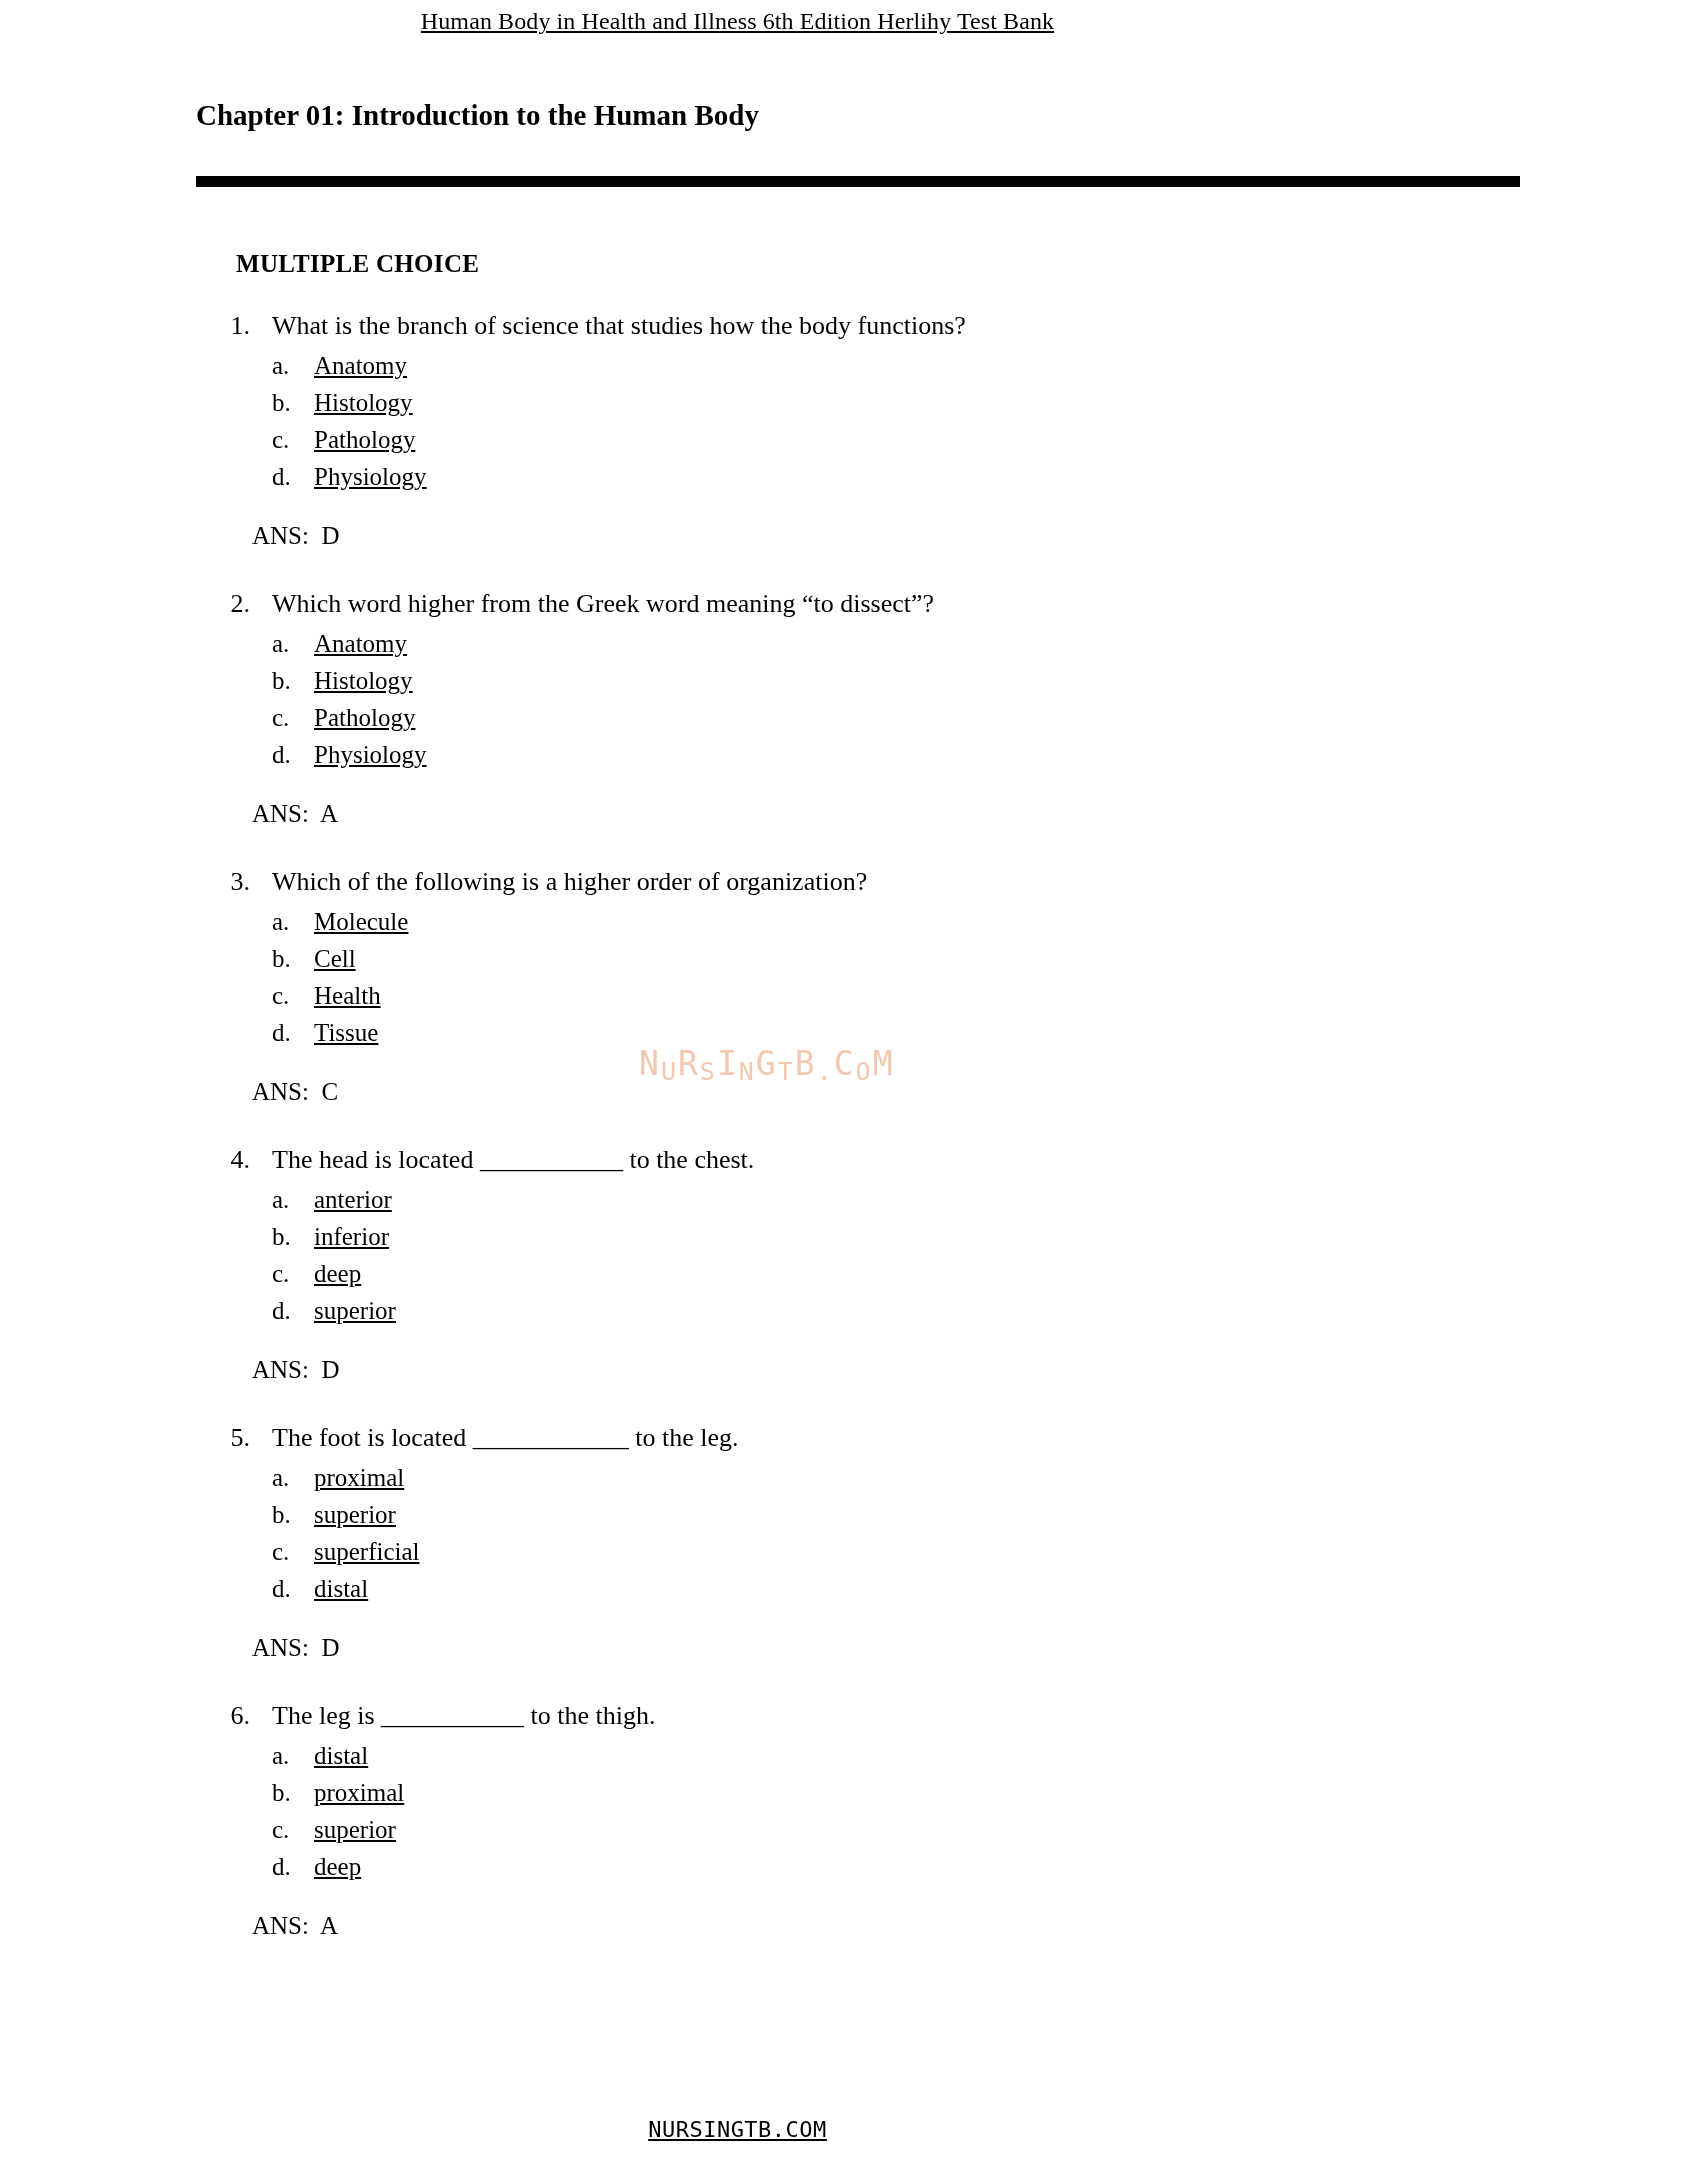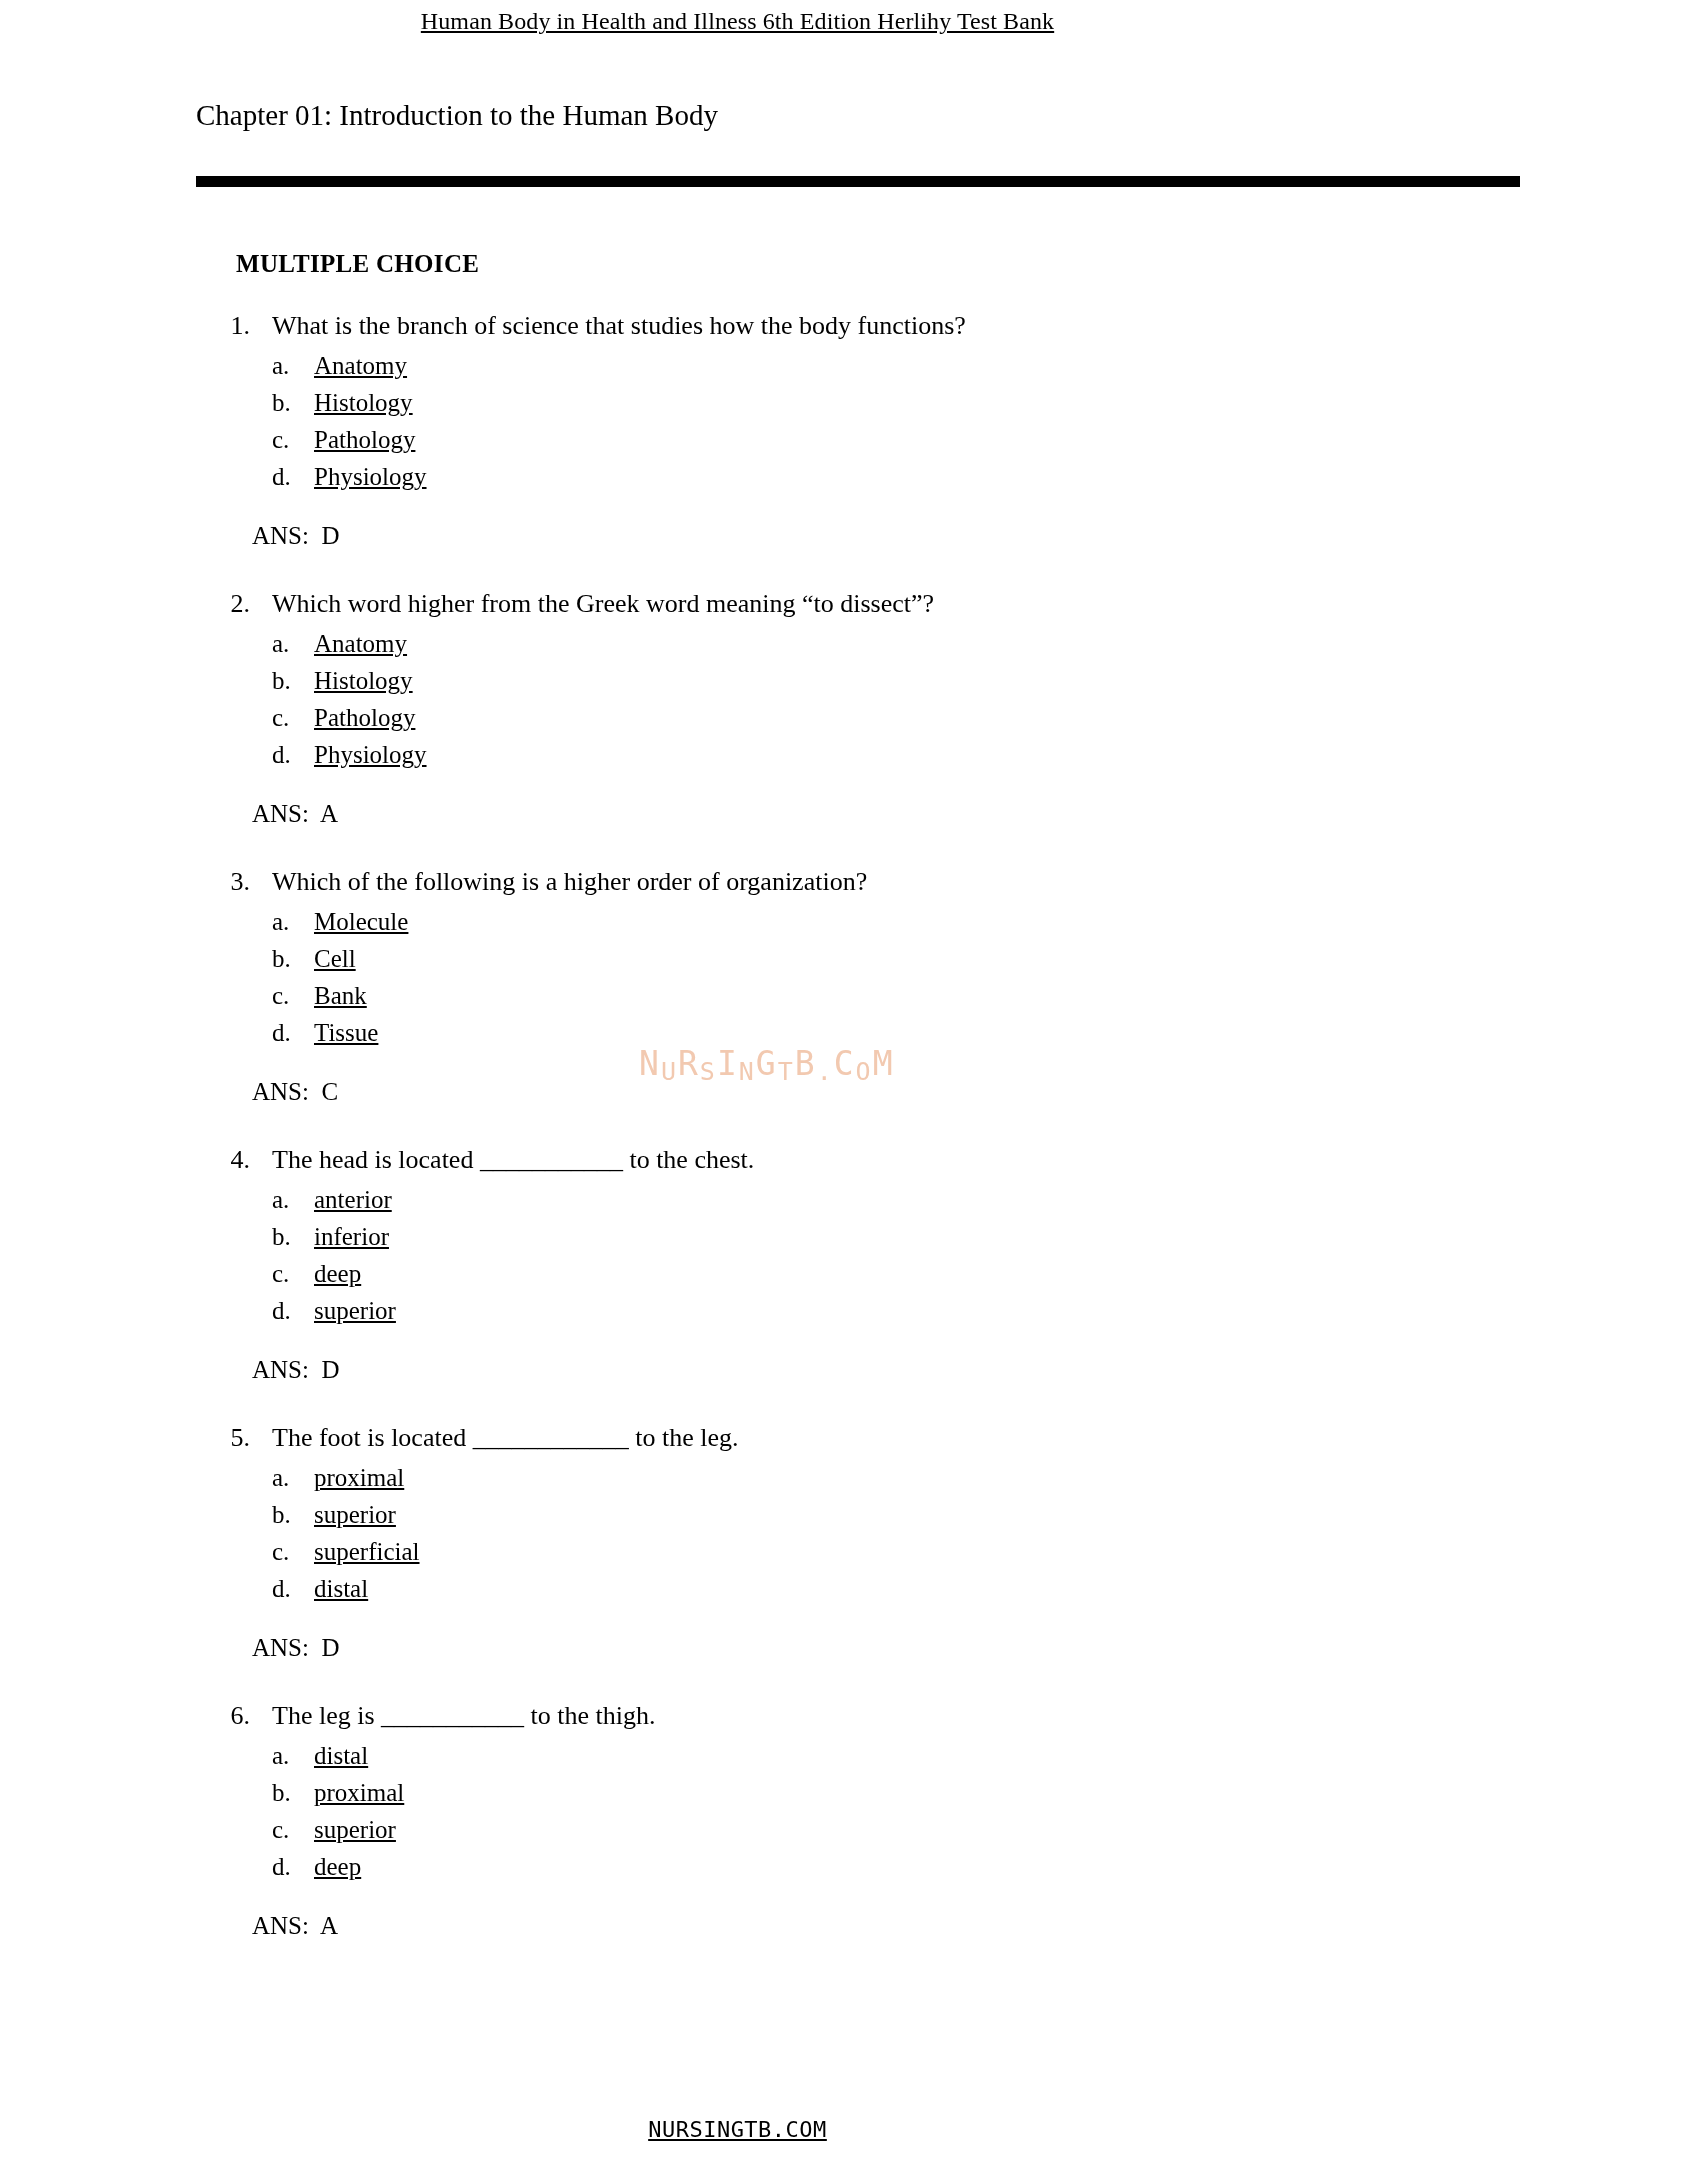--- a/index.html
+++ b/index.html
@@ -41,21 +41,21 @@
 
   
   .title-block {
     position: absolute;
     left: 196px;
     top: 94px;
     width: 1327px;
   }
   .title-line {
     font-size: 29px;
-    font-weight: normal;
+    font-weight: bold;
     line-height: 42px;
     white-space: nowrap;
   }
   .rule {
     position: absolute;
     left: 196px;
     top: 176px;
     width: 1324px;
     height: 11px;
     background: #000000;
@@ -234,21 +234,21 @@
           <div class="choice">
             <span class="choice-letter">a.</span>
             <span class="choice-text">Molecule</span>
           </div>
           <div class="choice">
             <span class="choice-letter">b.</span>
             <span class="choice-text">Cell</span>
           </div>
           <div class="choice">
             <span class="choice-letter">c.</span>
-            <span class="choice-text">Bank</span>
+            <span class="choice-text">Health</span>
           </div>
           <div class="choice">
             <span class="choice-letter">d.</span>
             <span class="choice-text">Tissue</span>
           </div>
         </div>
         <div class="answer">ANS:  C</div>
       </div>
       <div class="question">
         <div class="q-line">

